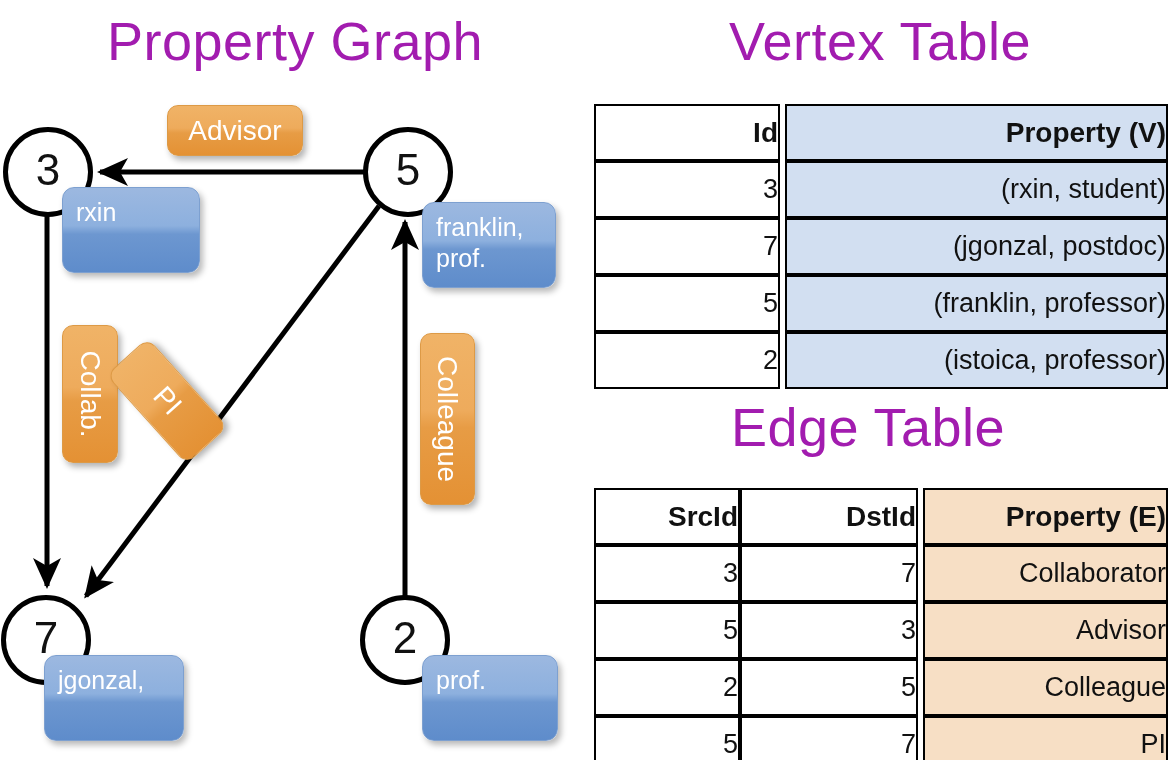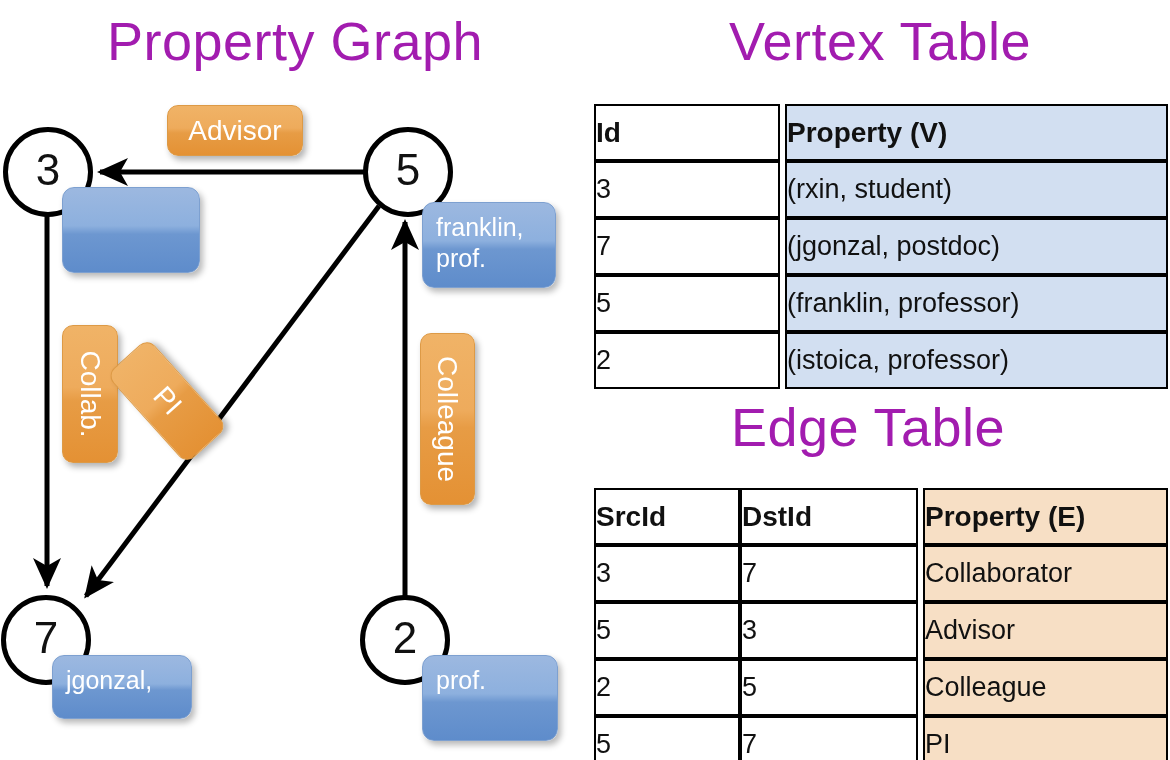--- a/index.html
+++ b/index.html
@@ -112,21 +112,21 @@
   
   .data-table {
     position: absolute;
     border-collapse: separate;
     border-spacing: 0;
     font-family: "Liberation Sans", sans-serif;
     table-layout: fixed;
   }
   .data-table td, .data-table th {
     border: 2px solid #000000;
-    text-align: left;
+    text-align: right;
     font-weight: 300;
     font-size: 27px;
     color: #111111;
     padding: 0;
     height: 53px;
     vertical-align: middle;
     background: #ffffff;
   }
   .data-table th {
     font-weight: 700;
@@ -178,28 +178,29 @@
     <span class="node-label">5</span>
   </div>
   <div class="node" style="left:1px; top:595px;">
     <span class="node-label">7</span>
   </div>
   <div class="node" style="left:360px; top:595px;">
     <span class="node-label">2</span>
   </div>
 
   <div class="prop-box" style="left:62px; top:187px; width:138px; height:86px;">
+    <span class="pl">rxin</span>
   </div>
 
   <div class="prop-box" style="left:422px; top:202px; width:134px; height:86px;">
     <span class="pl">franklin,</span>
     <span class="pl">prof.</span>
   </div>
 
-  <div class="prop-box" style="left:52px; top:655px; width:140px; height:64px;">
+  <div class="prop-box" style="left:44px; top:655px; width:140px; height:86px;">
     <span class="pl">jgonzal,</span>
   </div>
 
   <div class="prop-box" style="left:422px; top:655px; width:136px; height:86px;">
     <span class="pl">prof.</span>
   </div>
 
   <div class="edge-tag" style="left:167px; top:105px; width:136px; height:51px;">
     <span>Advisor</span>
   </div>

